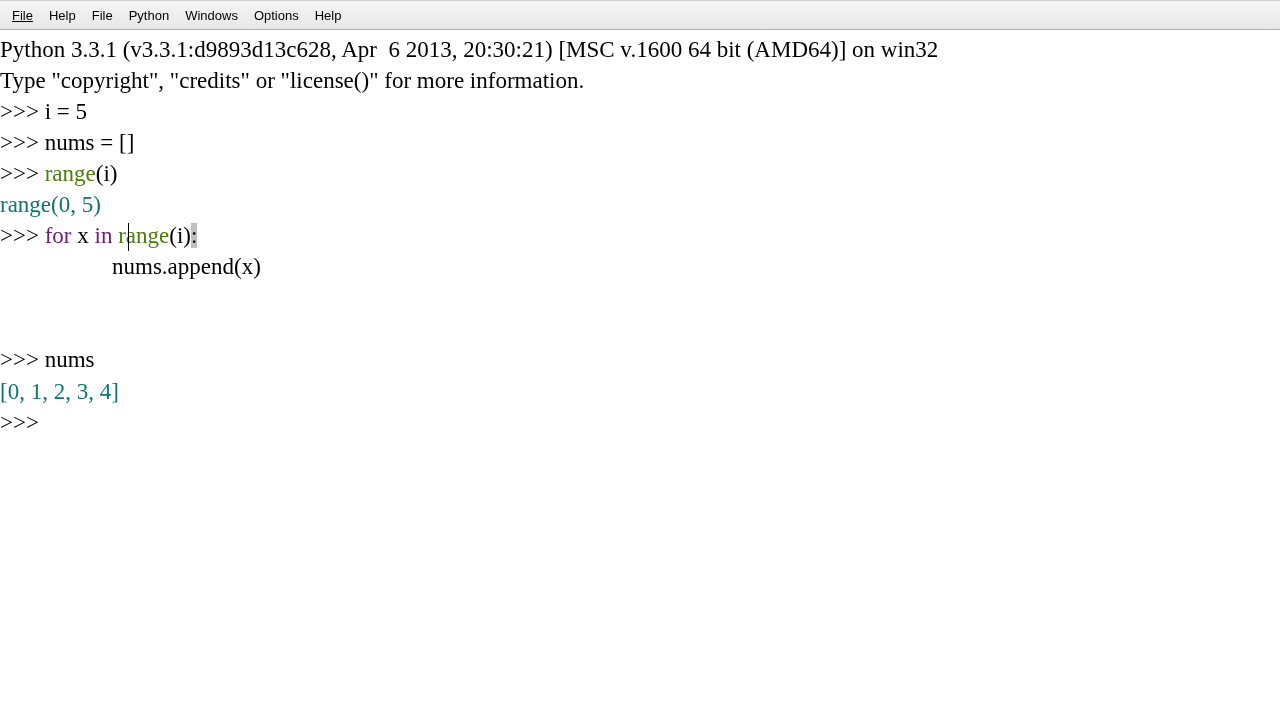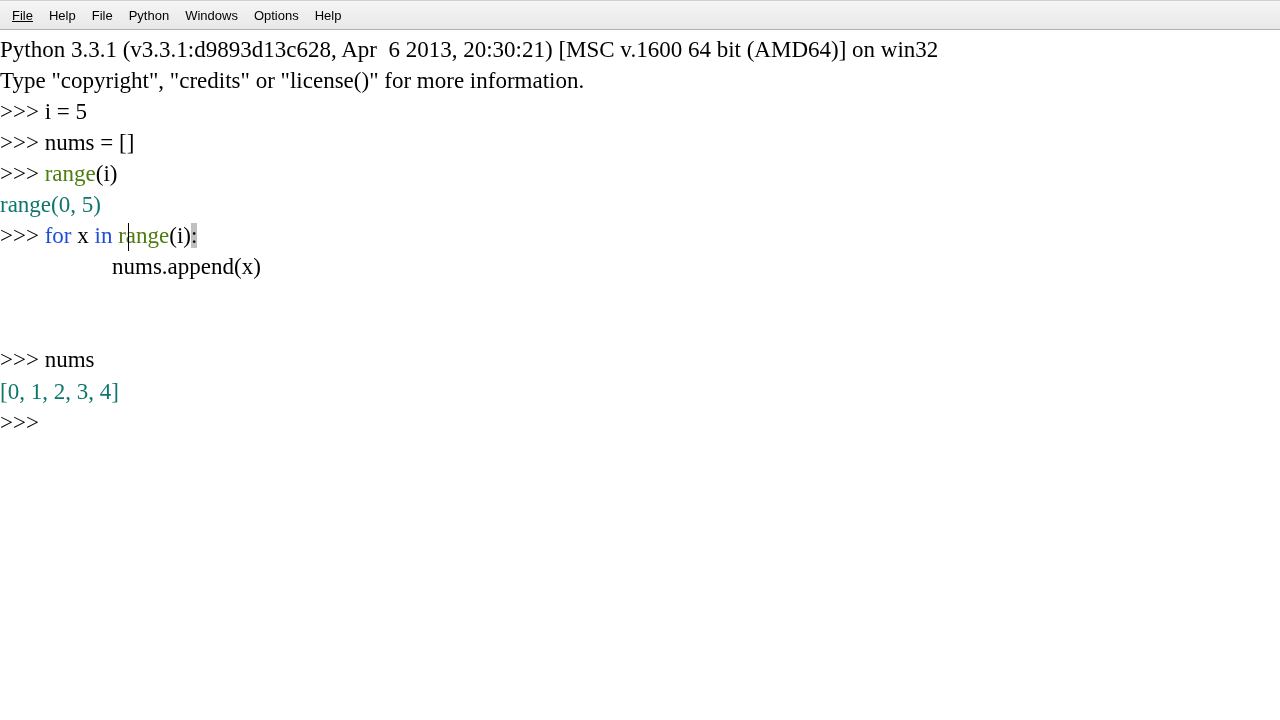--- a/index.html
+++ b/index.html
@@ -48,21 +48,21 @@
     .prompt {
       color: #000;
     }
     .builtin {
       color: #4d7c0f;
     }
     .output {
       color: #0f766e;
     }
     .keyword {
-      color: #1d4ed8;
+      color: #701a75;
     }
     .highlight-paren {
       background: #c0c0c0;
     }
     .line {
       display: block;
     }
     .indent {
       display: inline-block;
       width: 112px;

